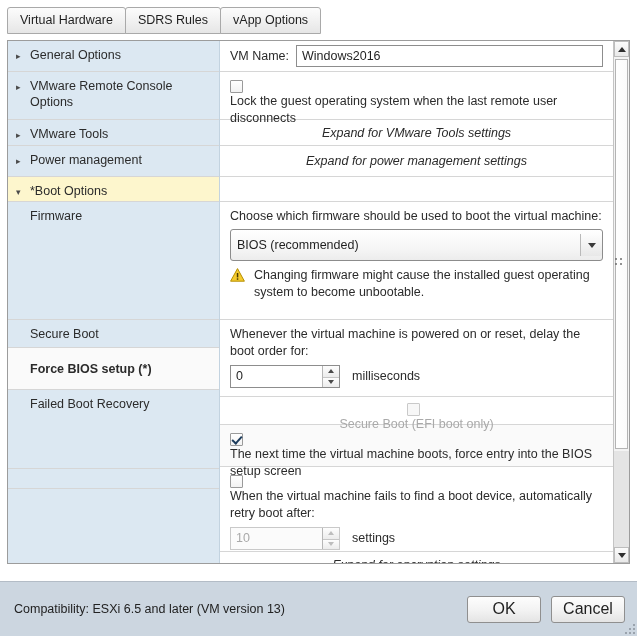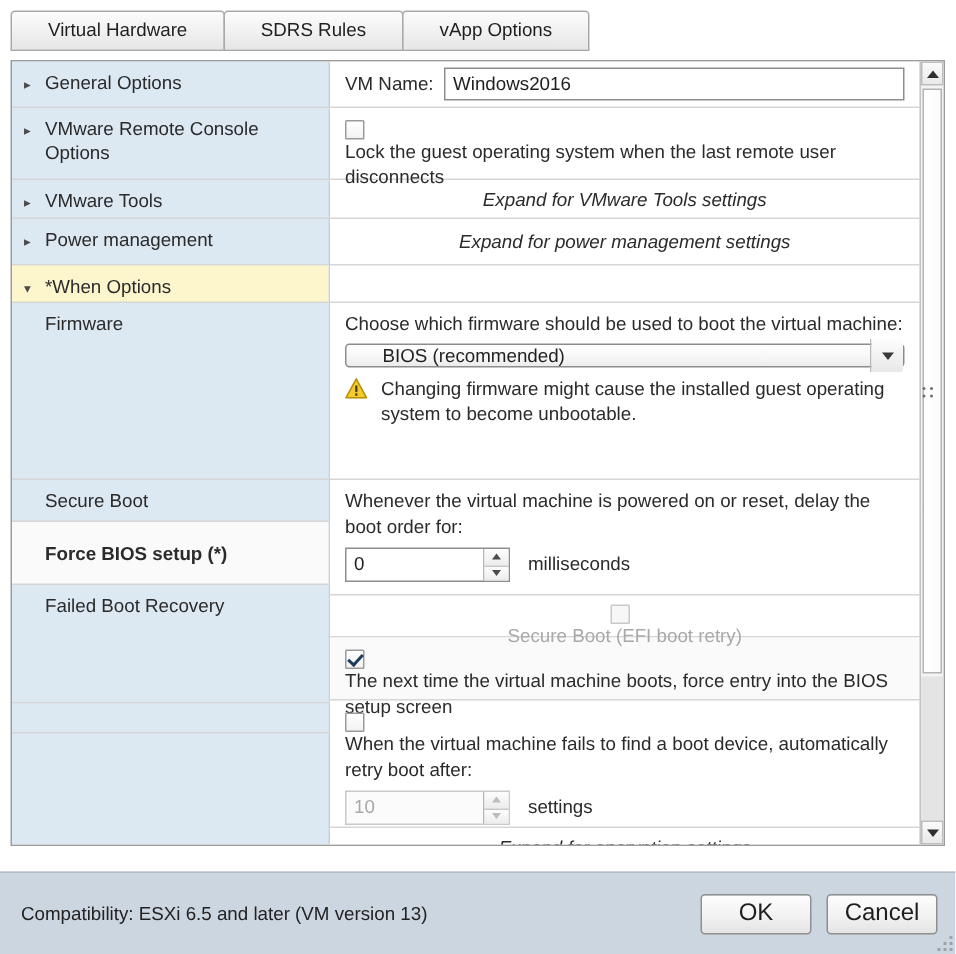--- a/index.html
+++ b/index.html
@@ -18,21 +18,21 @@
   
   .tabbar {
     position: absolute; left: 0; top: 0; width: 637px; height: 40px;
     background: #ffffff;
     padding: 7px 0 0 7px;
     display: flex; align-items: flex-start;
   }
   .tab {
     height: 27px;
     line-height: 25px;
-    padding: 0 24px;
+    padding: 0 12px;
     font-size: 12.5px;
     color: #1f1f1f;
     border: 1px solid #a9a9a9;
     border-radius: 3px 3px 0 0;
     background: linear-gradient(to bottom, #fcfcfc 0%, #f0f0f0 55%, #e6e6e6 100%);
     margin-right: -1px;
     cursor: default;
     white-space: nowrap;
   }
   .tab.active {
@@ -117,28 +117,27 @@
     width: 4px; height: 8px;
     border: solid #1d3c5c;
     border-width: 0 2px 2px 0;
     transform: rotate(42deg);
   }
   .cb.disabled { border-color: #c9c9c9; background: #f7f7f7; }
   .cbtext { line-height: 17px; }
   .cbtext.disabled { color: #a9a9a9; }
 
   .select {
-    height: 16px;
+    height: 32px;
     border: 1px solid #8c8c8c;
     border-radius: 3px;
     background: linear-gradient(to bottom,#ffffff 0%,#f6f6f6 60%,#ececec 100%);
     display: flex; align-items: center;
     margin-top: 4px;
     width: 100%;
-    padding-left: 18px;
   }
   .select .selval { flex: 1 1 auto; padding: 0 6px; line-height: 22px; color: #1f1f1f; }
   .select .selbtn {
     width: 22px; flex: 0 0 22px; height: 22px;
     border-left: 1px solid #b9b9b9;
     display: flex; align-items: center; justify-content: center;
     background: linear-gradient(to bottom,#fdfdfd,#e8e8e8);
     border-radius: 0 2px 2px 0;
   }
   .caret {
@@ -276,21 +275,21 @@
           <span class="ltext">VMware Tools</span>
         </div>
 
         <div class="lrow" style="height:31px">
           <span class="tri">▸</span>
           <span class="ltext">Power management</span>
         </div>
 
         <div class="lrow highlight" style="height:25px">
           <span class="tri">▾</span>
-          <span class="ltext">*When Options</span>
+          <span class="ltext">*Boot Options</span>
         </div>
 
         <div class="lrow child" style="height:118px">
           <span class="ltext">Firmware</span>
         </div>
 
 
         <div class="lrow child" style="height:28px">
           <span class="ltext">Secure Boot</span>
         </div>
@@ -361,21 +360,21 @@
                     <i class="ad"></i>
                   </span>
               </span>
             </span>
             <span class="unit">milliseconds</span>
           </div>
         </div>
 
         <div class="rrow cbrow" style="height:28px;align-items:center">
           <span class="cb disabled" style="margin-top:0"></span>
-          <span class="cbtext disabled">Secure Boot (EFI boot retry)</span>
+          <span class="cbtext disabled">Secure Boot (EFI boot only)</span>
         </div>
 
         <div class="rrow cbrow white" style="height:42px">
           <span class="cb checked"></span>
           <span class="cbtext">The next time the virtual machine boots, force entry into the BIOS setup screen</span>
         </div>
 
         <div class="rrow" style="height:85px;display:block">
           <div class="cbrow">
             <span class="cb"></span>

